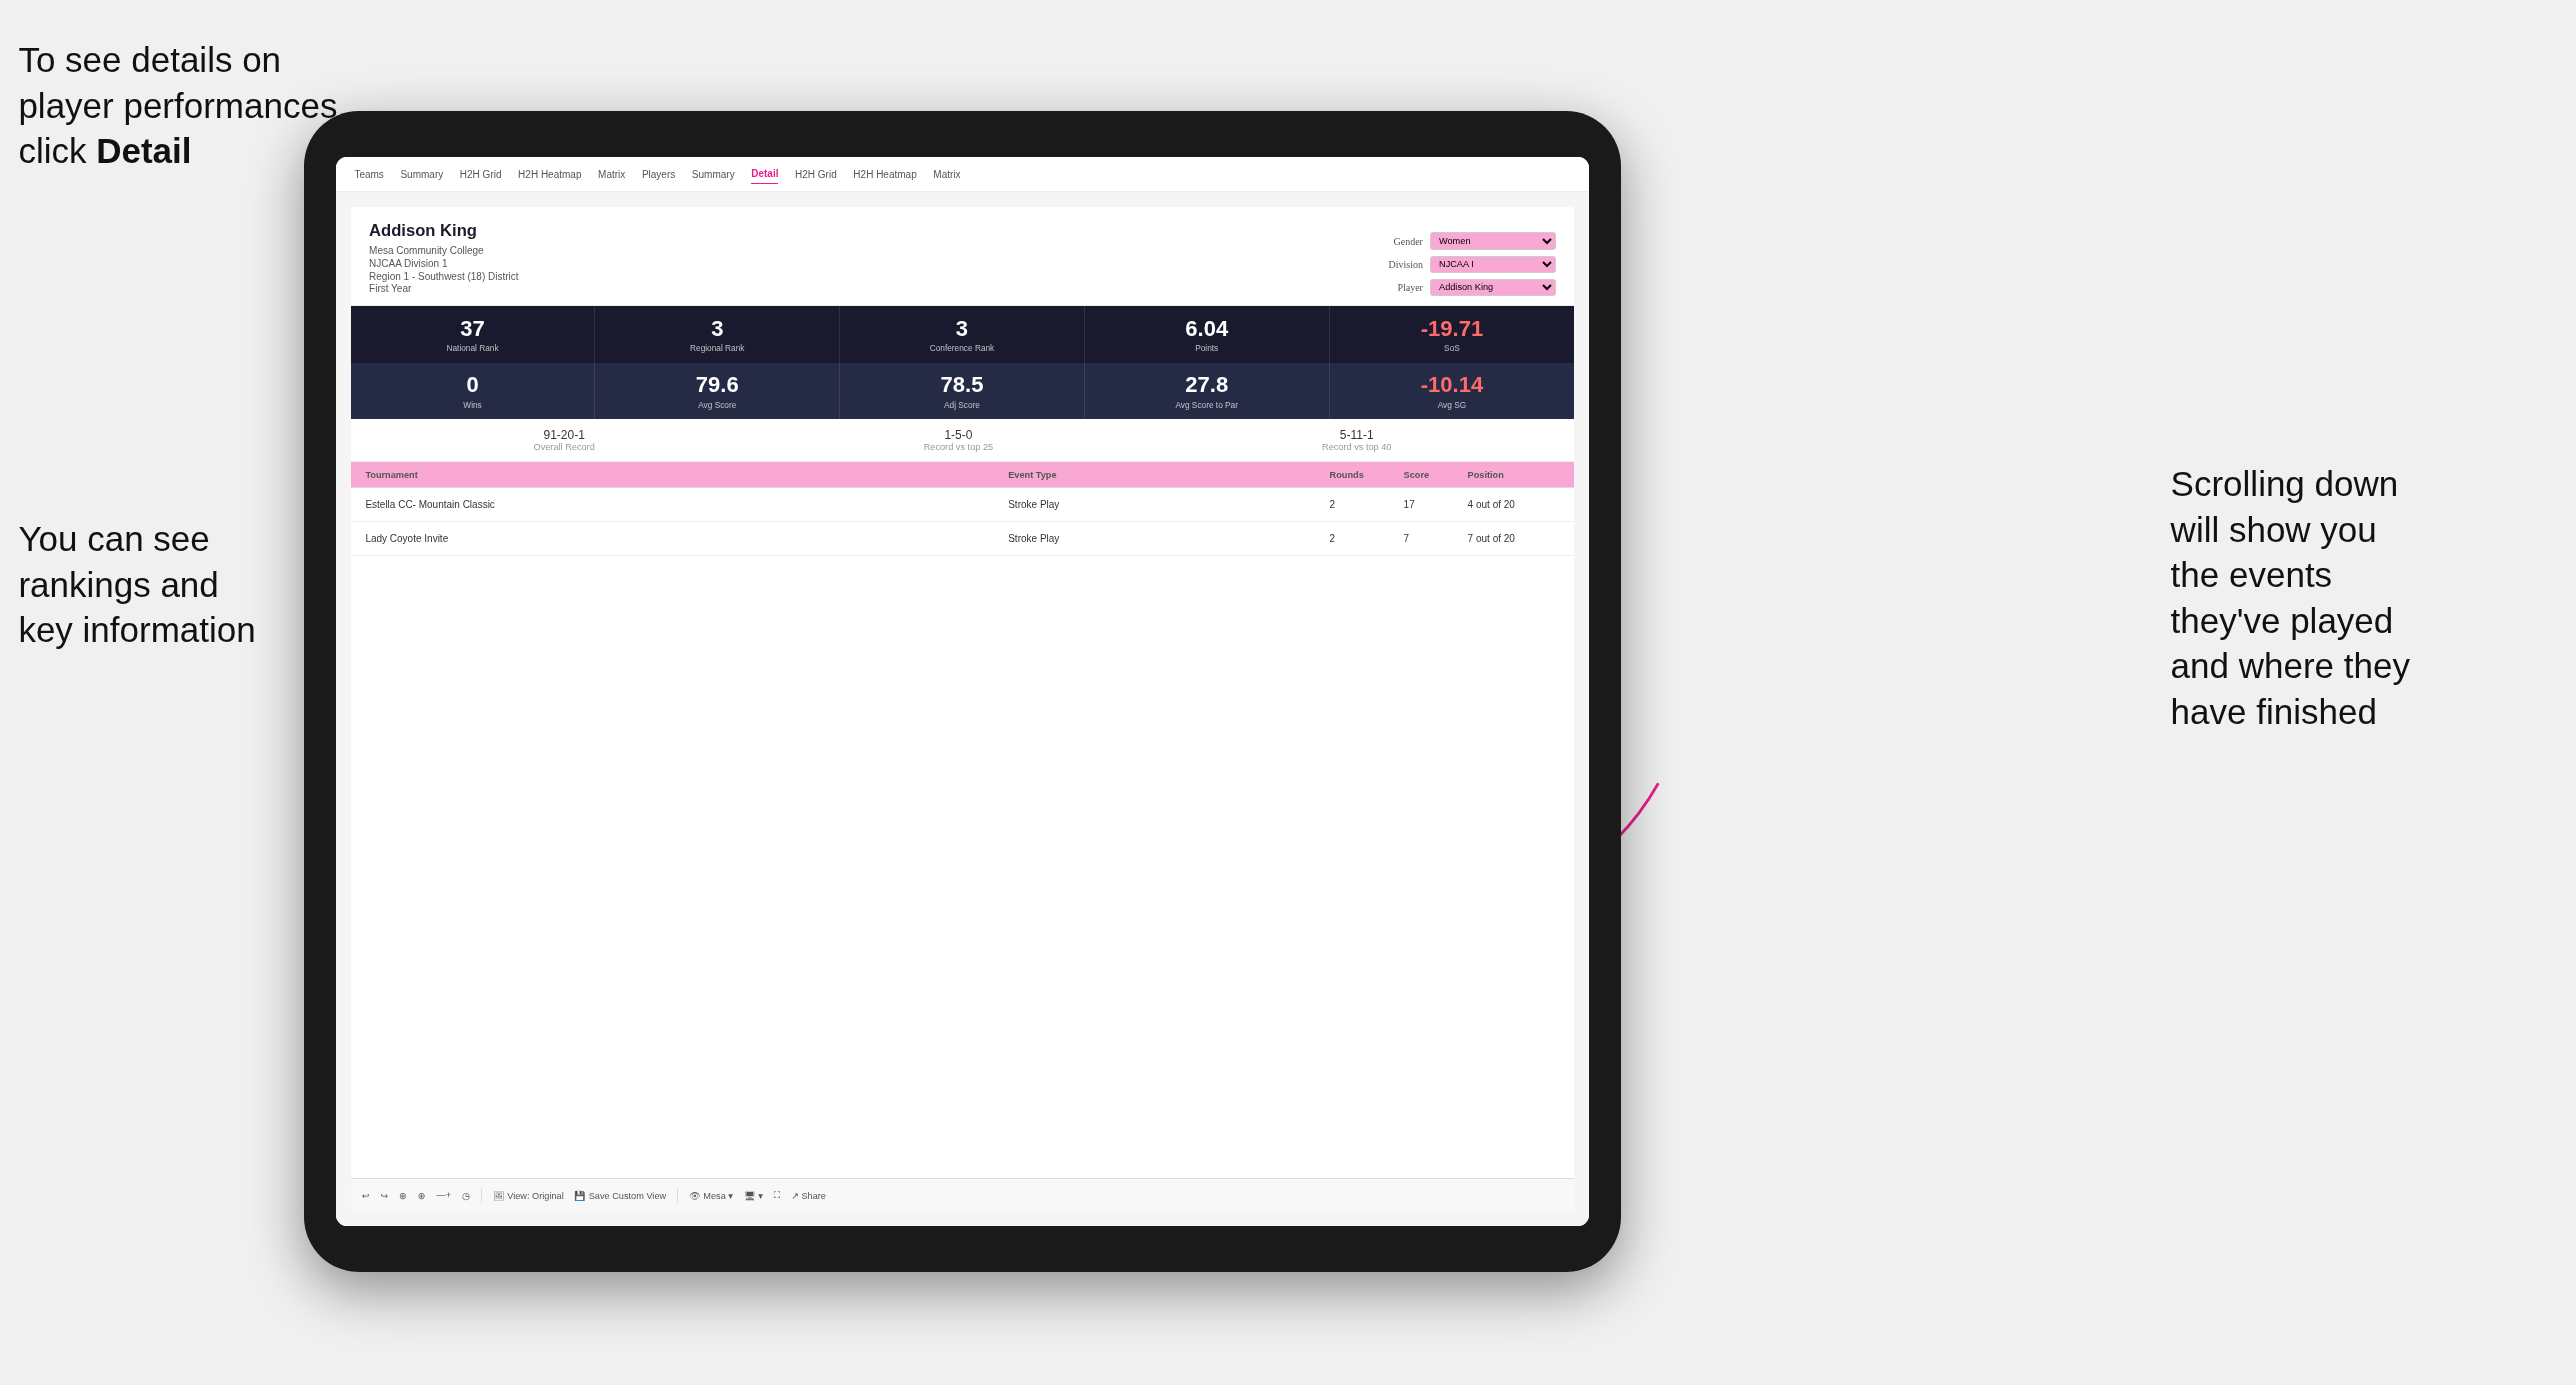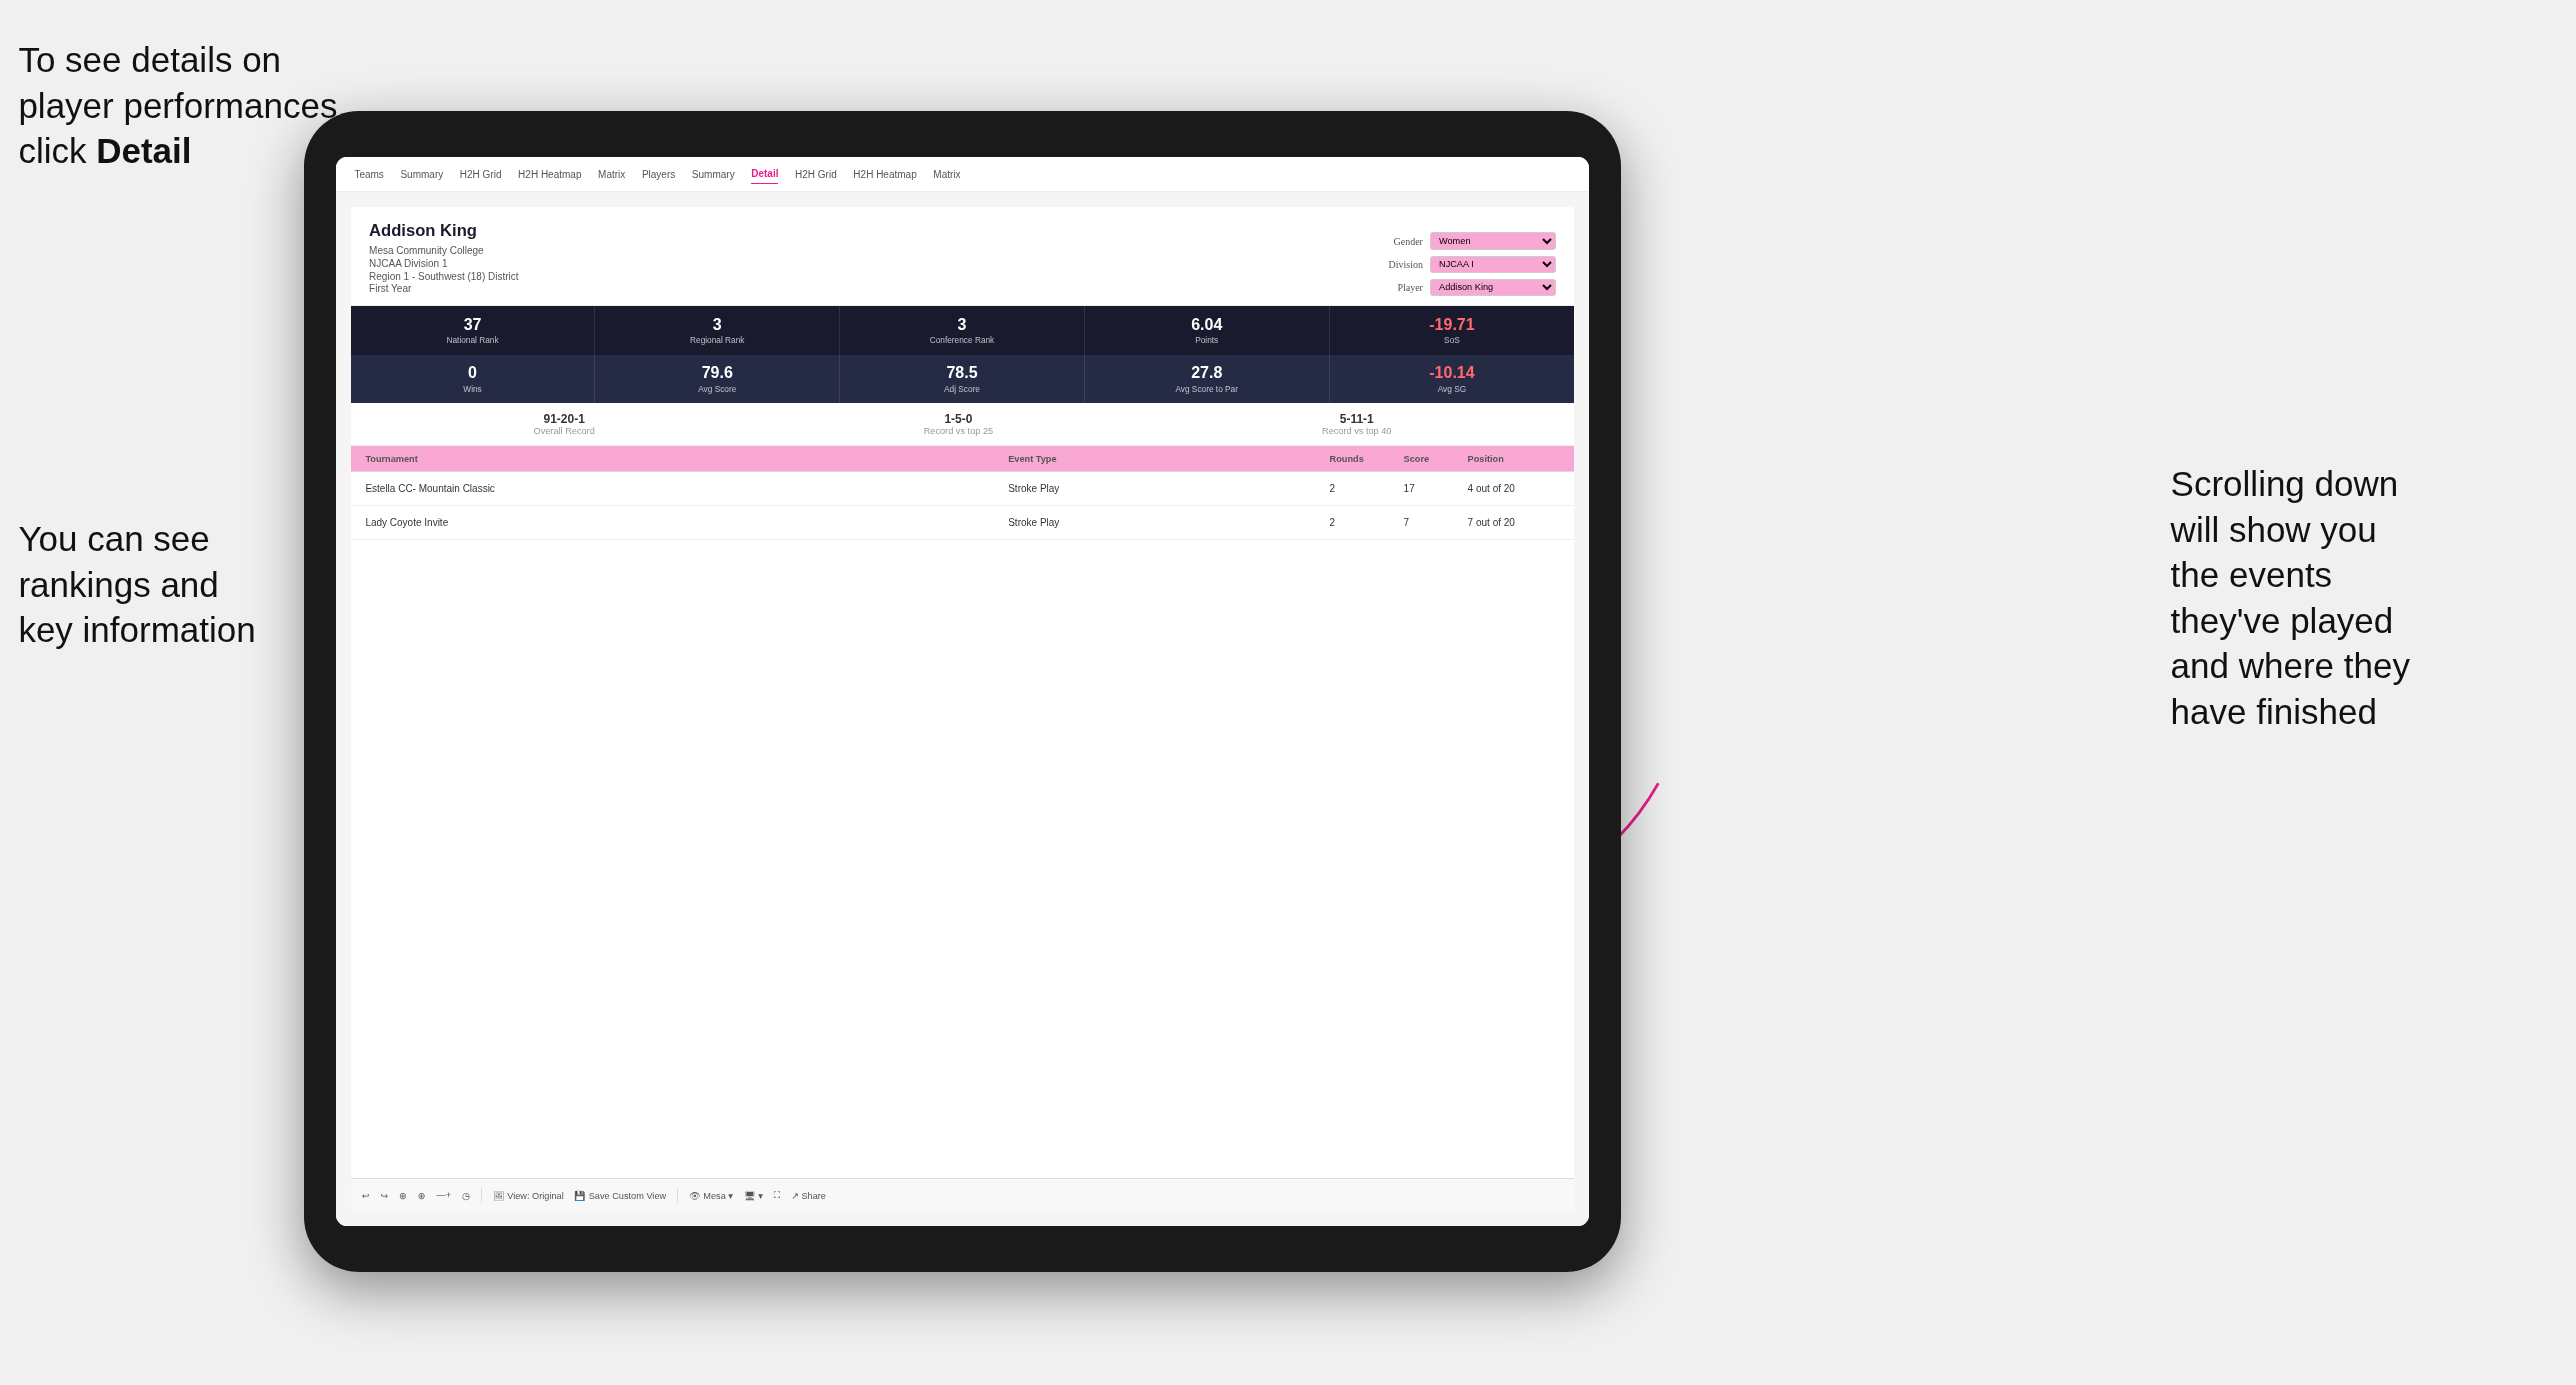--- a/index.html
+++ b/index.html
@@ -225,21 +225,21 @@
       align-items: center;
       justify-content: center;
       padding: 9.2px 7.4px;
       border-right: 0.9px solid rgba(255,255,255,0.1);
       color: #fff;
     }
 
     .stat-cell:last-child { border-right: none; }
 
     .stat-value {
-      font-size: 16px;
+      font-size: 22px;
       font-weight: 700;
       color: #fff;
       text-align: right;
     }
 
     .stat-label {
       font-size: 8.3px;
       color: rgba(255,255,255,0.7);
       margin-top: 1.8px;
       text-align: center;
@@ -263,21 +263,21 @@
     }
 
     .record-item {
       display: flex;
       flex-direction: column;
       align-items: center;
     }
 
     .record-value {
       font-size: 12px;
-      font-weight: 700;
+      font-weight: 400;
       color: #333;
     }
 
     .record-label {
       font-size: 9.2px;
       color: #999;
     }
 
     
     .events-table {

